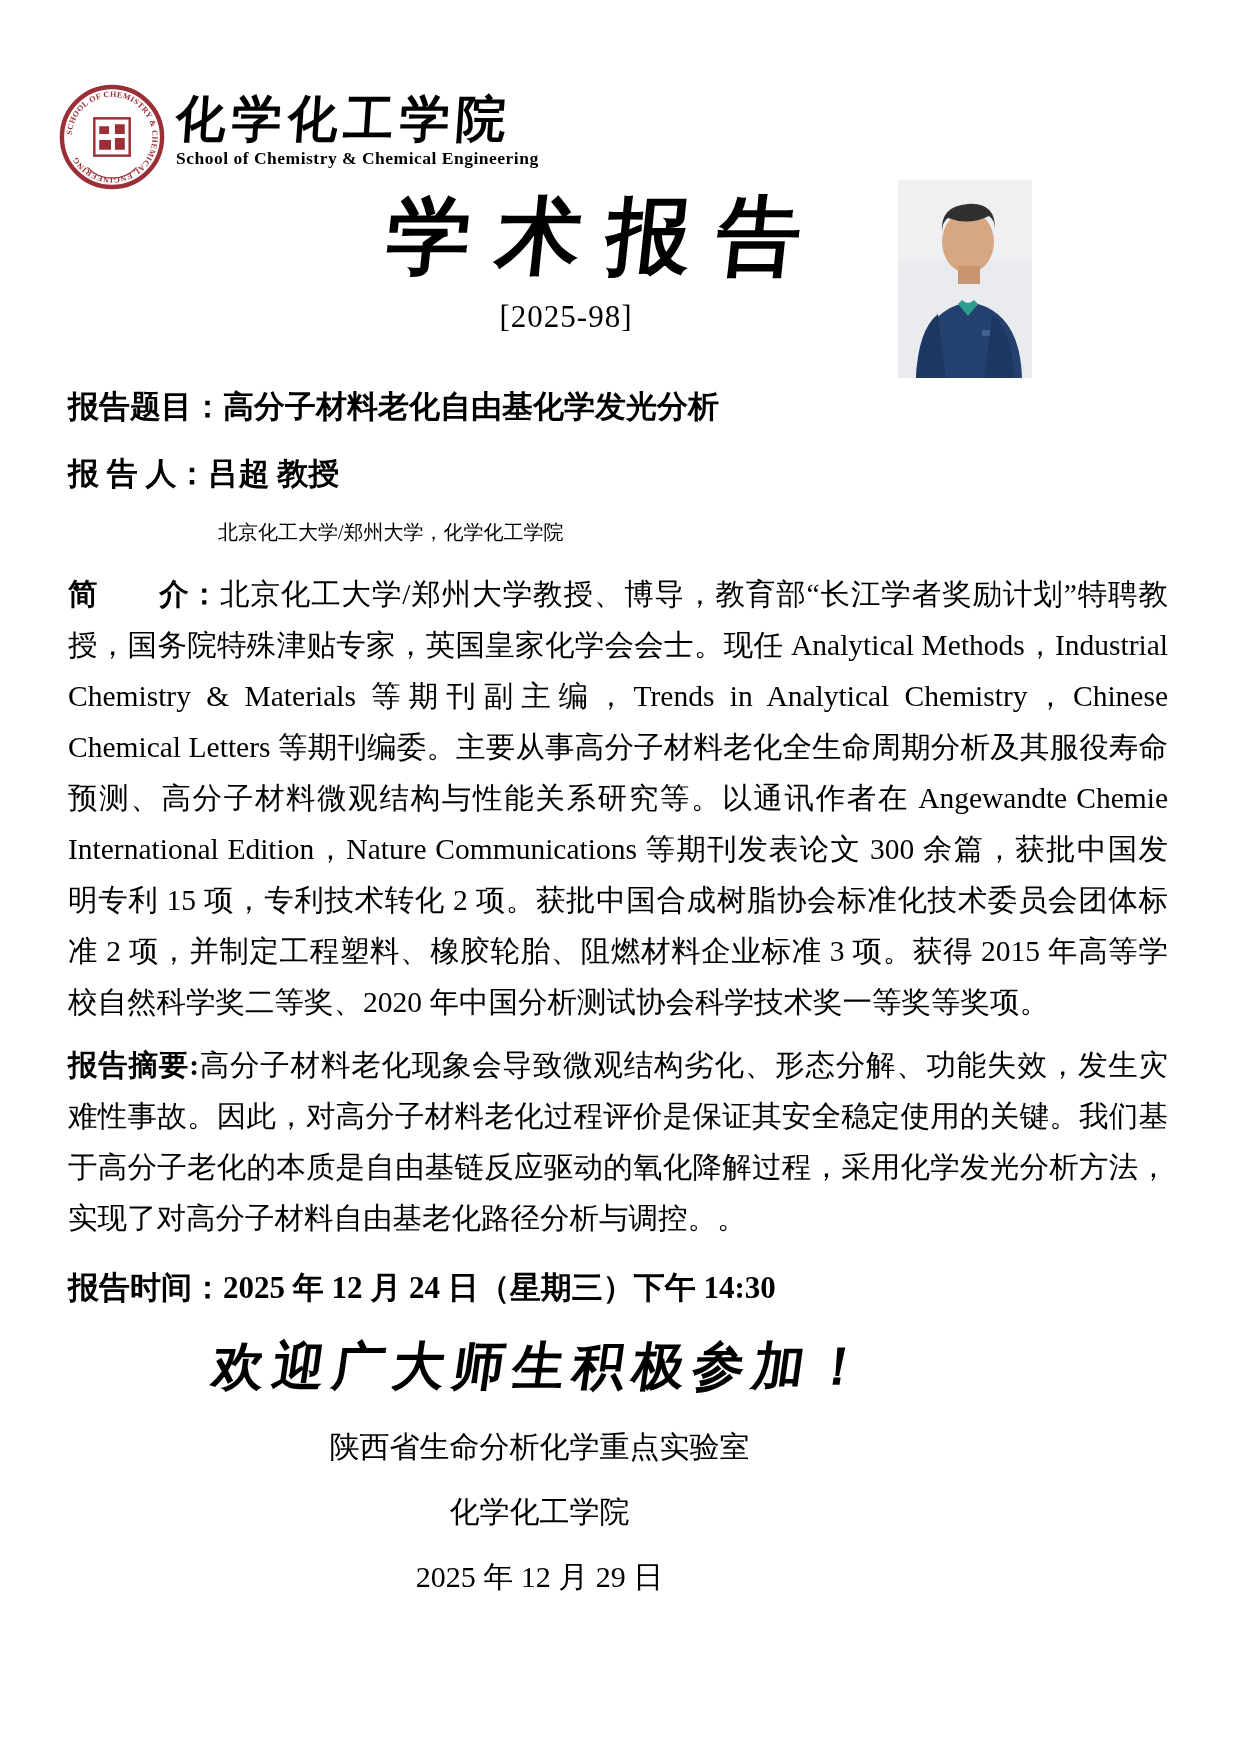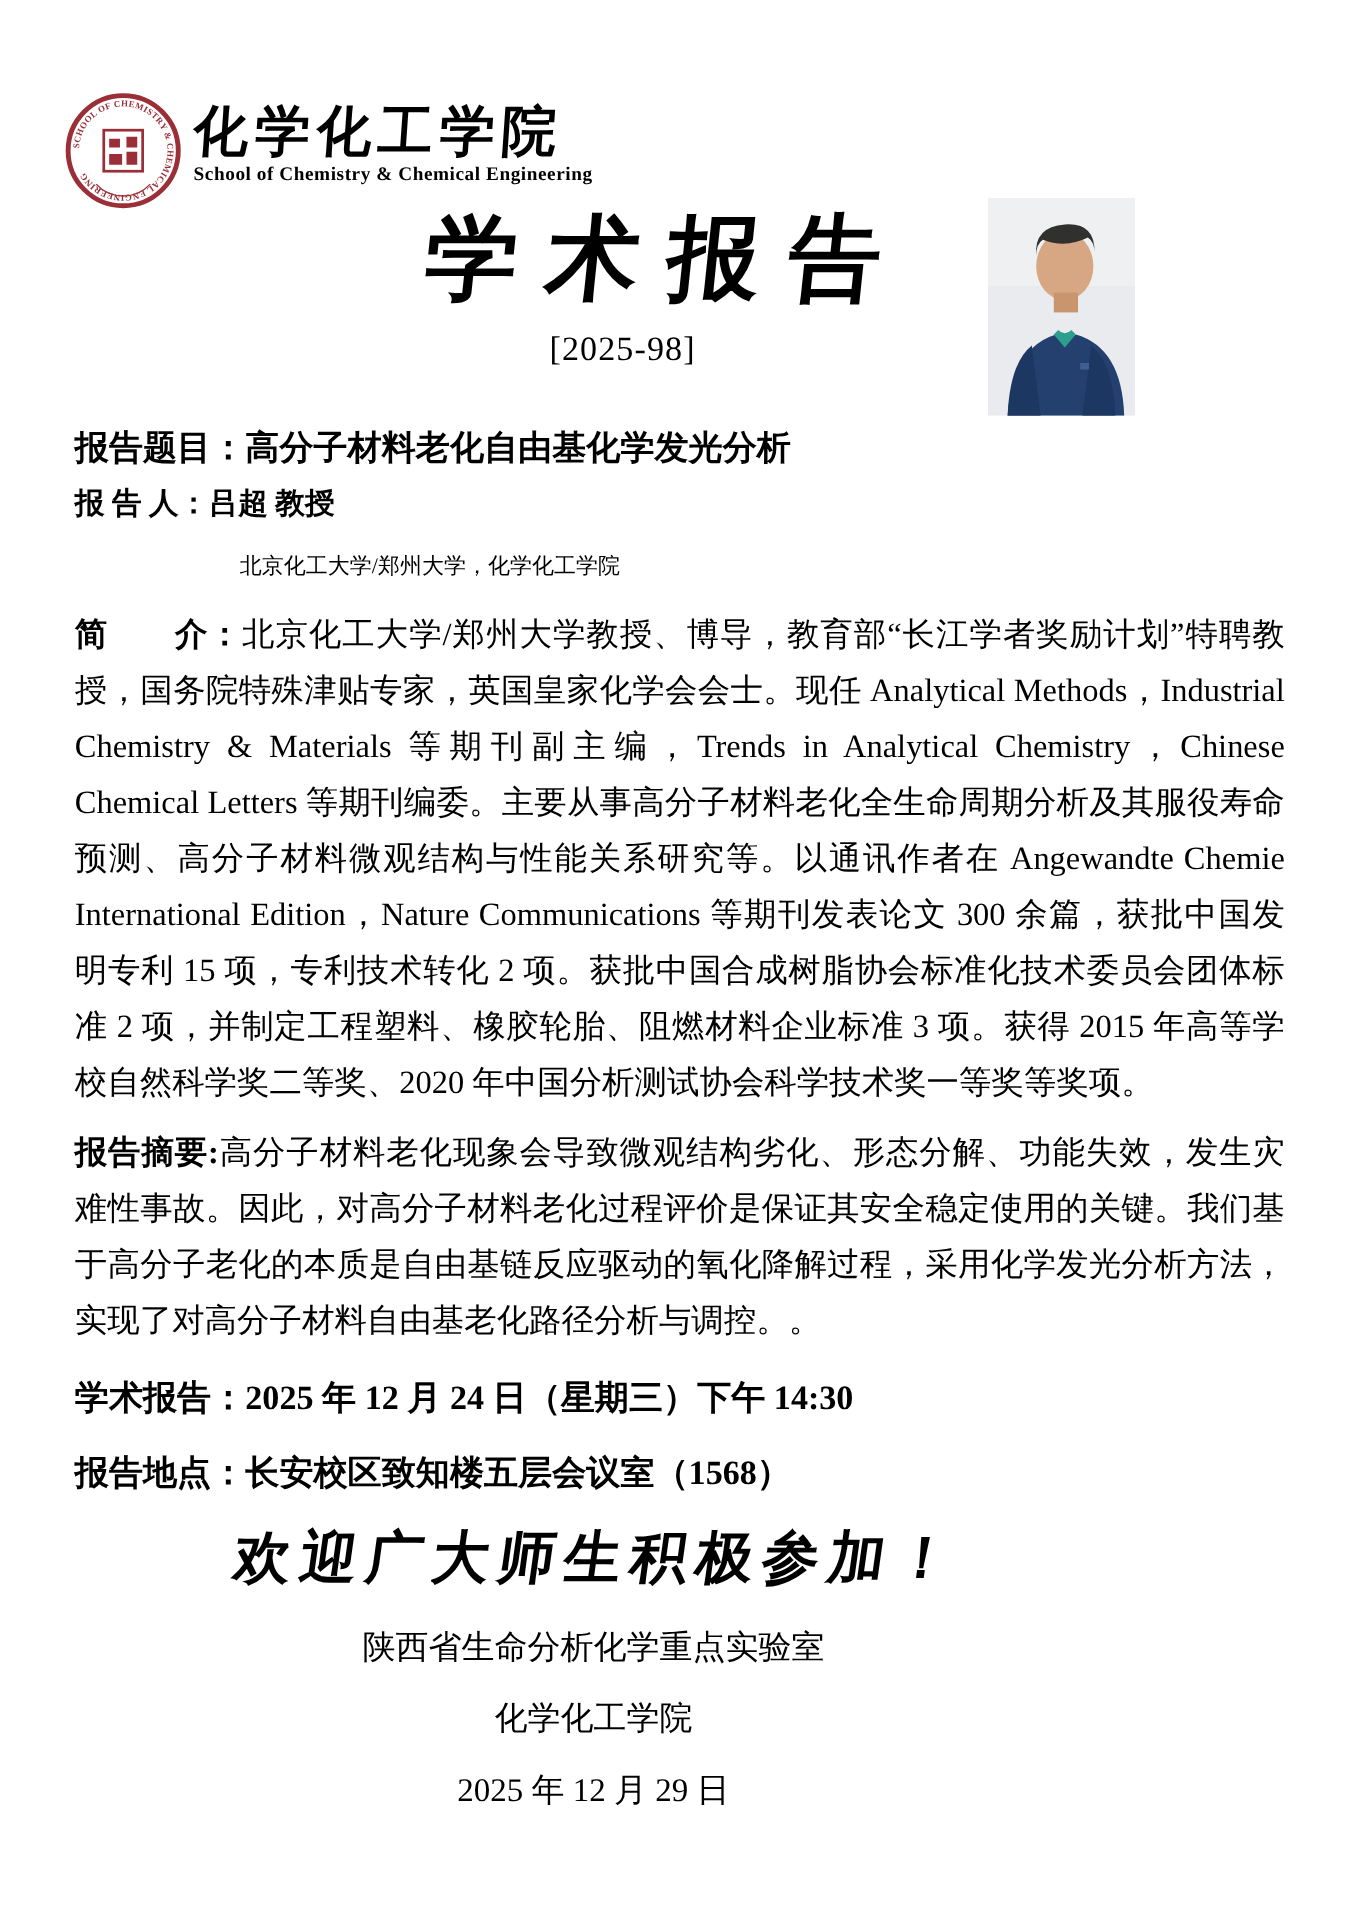--- a/index.html
+++ b/index.html
@@ -30,21 +30,21 @@
     transform:skewX(-6deg); line-height:110px;
   }
   .issue-number {
     position:absolute; top:296px; left:0; width:1052px; text-align:center;
     font-size:31px; line-height:42px; text-indent:80px; letter-spacing:1px;
   }
 
   
   .body-area { position:absolute; left:68px; right:72px; top:386px; font-size:29px; }
   .row-topic   { font-size:31px; font-weight:bold; line-height:42px; }
-  .row-speaker { font-size:27px; font-weight:bold; line-height:42px; margin-top:8px; }
+  .row-speaker { font-size:31px; font-weight:bold; line-height:42px; margin-top:25px; }
   .row-affil   { font-size:20px; line-height:42px; margin-top:16px; margin-left:150px; }
   .para { text-align:justify; line-height:51px; font-size:29.5px; margin:0; }
   .para-bio { margin-top:16px; }
   .para-abs { margin-top:12px; }
   .plabel { font-weight:bold; }
   .row-time, .row-venue { font-size:31px; font-weight:bold; line-height:44px; }
   .row-time  { margin-top:22px; }
   .row-venue { margin-top:24px; }
   .welcome {
     margin-top:18px; text-align:center; padding-right:150px;
@@ -98,23 +98,22 @@
     <div class="row-topic"><span class="plabel">报告题目：</span><span>高分子材料老化自由基化学发光分析</span></div>
 
     <div class="row-speaker"><span class="plabel">报 告 人：</span><span>吕超 教授</span></div>
 
     <div class="row-affil">北京化工大学/郑州大学，化学化工学院</div>
 
     <p class="para para-bio"><span class="plabel">简　　介：</span><span>北京化工大学/郑州大学教授、博导，教育部“长江学者奖励计划”特聘教授，国务院特殊津贴专家，英国皇家化学会会士。现任 Analytical Methods，Industrial Chemistry &amp; Materials 等期刊副主编，Trends in Analytical Chemistry，Chinese Chemical Letters 等期刊编委。主要从事高分子材料老化全生命周期分析及其服役寿命预测、高分子材料微观结构与性能关系研究等。以通讯作者在 Angewandte Chemie International Edition，Nature Communications 等期刊发表论文 300 余篇，获批中国发明专利 15 项，专利技术转化 2 项。获批中国合成树脂协会标准化技术委员会团体标准 2 项，并制定工程塑料、橡胶轮胎、阻燃材料企业标准 3 项。获得 2015 年高等学校自然科学奖二等奖、2020 年中国分析测试协会科学技术奖一等奖等奖项。</span></p>
 
     <p class="para para-abs"><span class="plabel">报告摘要:</span><span>高分子材料老化现象会导致微观结构劣化、形态分解、功能失效，发生灾难性事故。因此，对高分子材料老化过程评价是保证其安全稳定使用的关键。我们基于高分子老化的本质是自由基链反应驱动的氧化降解过程，采用化学发光分析方法，实现了对高分子材料自由基老化路径分析与调控。。</span></p>
 
-    <div class="row-time"><span class="plabel">学术报告：</span><span>2025 年 12 月 24 日（星期三）下午 14:30</span></div>
+    <div class="row-time"><span class="plabel">报告时间：</span><span>2025 年 12 月 24 日（星期三）下午 14:30</span></div>
 
-    <div class="row-venue"><span class="plabel">报告地点：</span><span>长安校区致知楼五层会议室（1568）</span></div>
 
     <div class="welcome">欢迎广大师生积极参加！</div>
 
     <div class="footer">
       <div>陕西省生命分析化学重点实验室</div>
       <div>化学化工学院</div>
       <div>2025 年 12 月 29 日</div>
     </div>
 
   </div>

